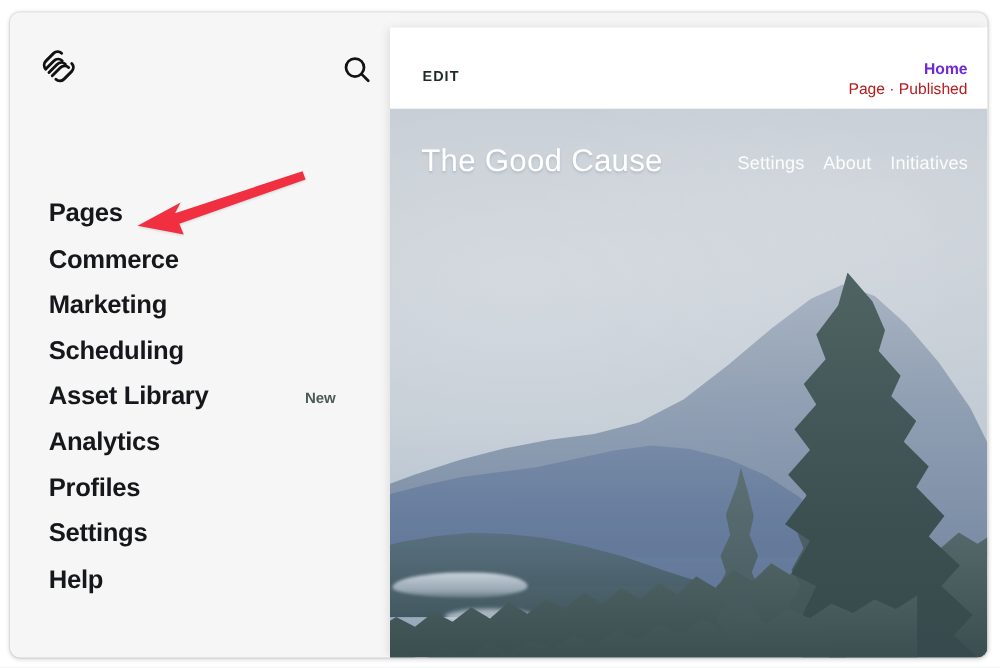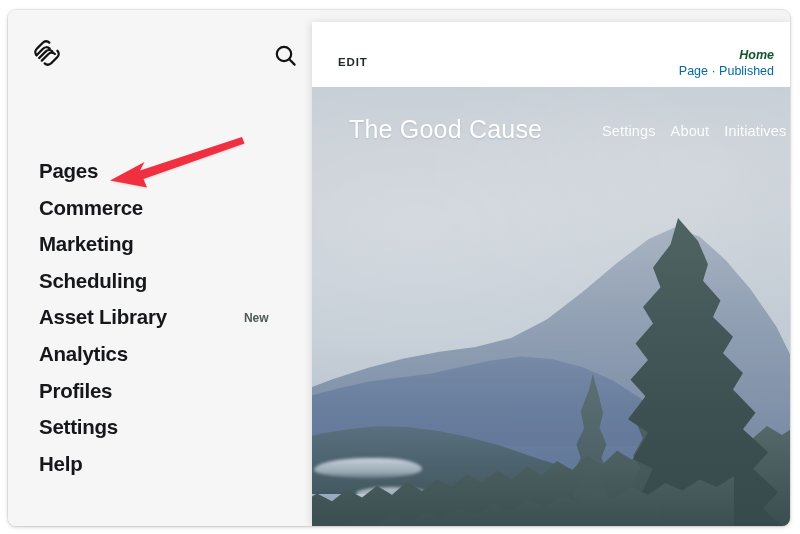--- a/index.html
+++ b/index.html
@@ -146,29 +146,28 @@
   .page-meta {
     position: absolute;
     right: 16px;
     top: 10px;
     text-align: right;
   }
 
   .page-meta-title {
     font-size: 12.5px;
     font-weight: 700;
-    color: #14532d;
+    color: #6d28d9;
     line-height: 15px;
-    font-style: italic;
   }
 
   .page-meta-status {
     font-size: 12.5px;
     font-weight: 400;
-    color: #0369a1;
+    color: #b91c1c;
     line-height: 16px;
     white-space: nowrap;
   }
 
   
   .site-hero {
     position: relative;
     width: 478px;
     height: 455px;
     overflow: hidden;
@@ -345,21 +344,21 @@
       24% 60%, 28% 48%, 32% 56%, 36% 43%, 40% 51%, 44% 38%,
       48% 47%, 52% 33%, 56% 42%, 60% 28%, 64% 37%, 68% 23%,
       72% 32%, 76% 18%, 80% 27%, 84% 13%, 88% 22%, 92% 9%,
       96% 18%, 100% 5%, 100% 100%);
     opacity: 0.95;
   }
 
   
   .site-nav {
     position: absolute;
-    left: 12px;
+    left: 0;
     top: 0;
     width: 416px;
     height: 100px;
     z-index: 5;
     padding-left: 28px;
   }
 
   .site-title {
     position: absolute;
     left: 25px;

